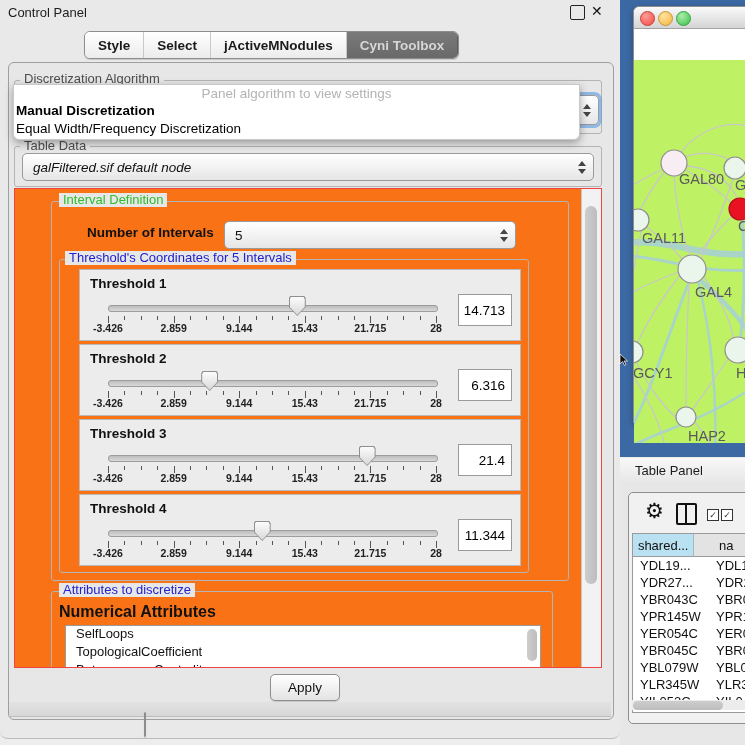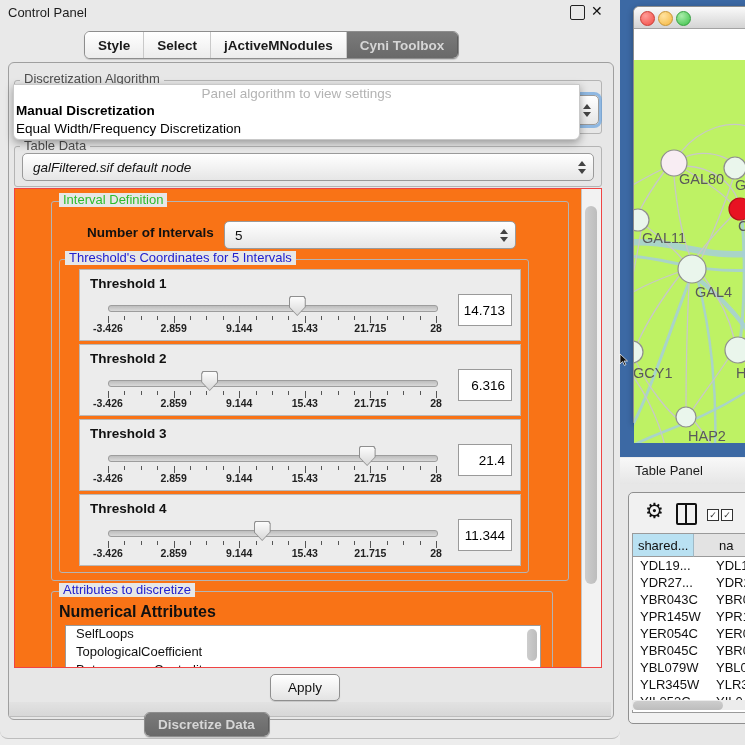--- a/index.html
+++ b/index.html
@@ -331,23 +331,20 @@
         <div class="vscroll-thumb" style="left:3px;top:17px;width:12px;height:378px;"></div>
       </div>
     </div>
 
     <div id="apply-btn" class="abs btn">
         <span>Apply</span>
       </div>
     <div id="footer-shadow" class="abs"></div>
 
     <div id="bottom-tabs" class="abs seg-bar">
-      <div class="seg sel">
-          <span>Discretize Data</span>
-        </div>
     </div>
   </div>
 
   <div id="algo-popup" class="abs">
     <div class="prompt">Panel algorithm to view settings</div>
     <div class="opt bold">Manual Discretization</div>
     <div class="opt">Equal Width/Frequency Discretization</div>
   </div>
 
   <div id="net-frame" class="abs"></div>

